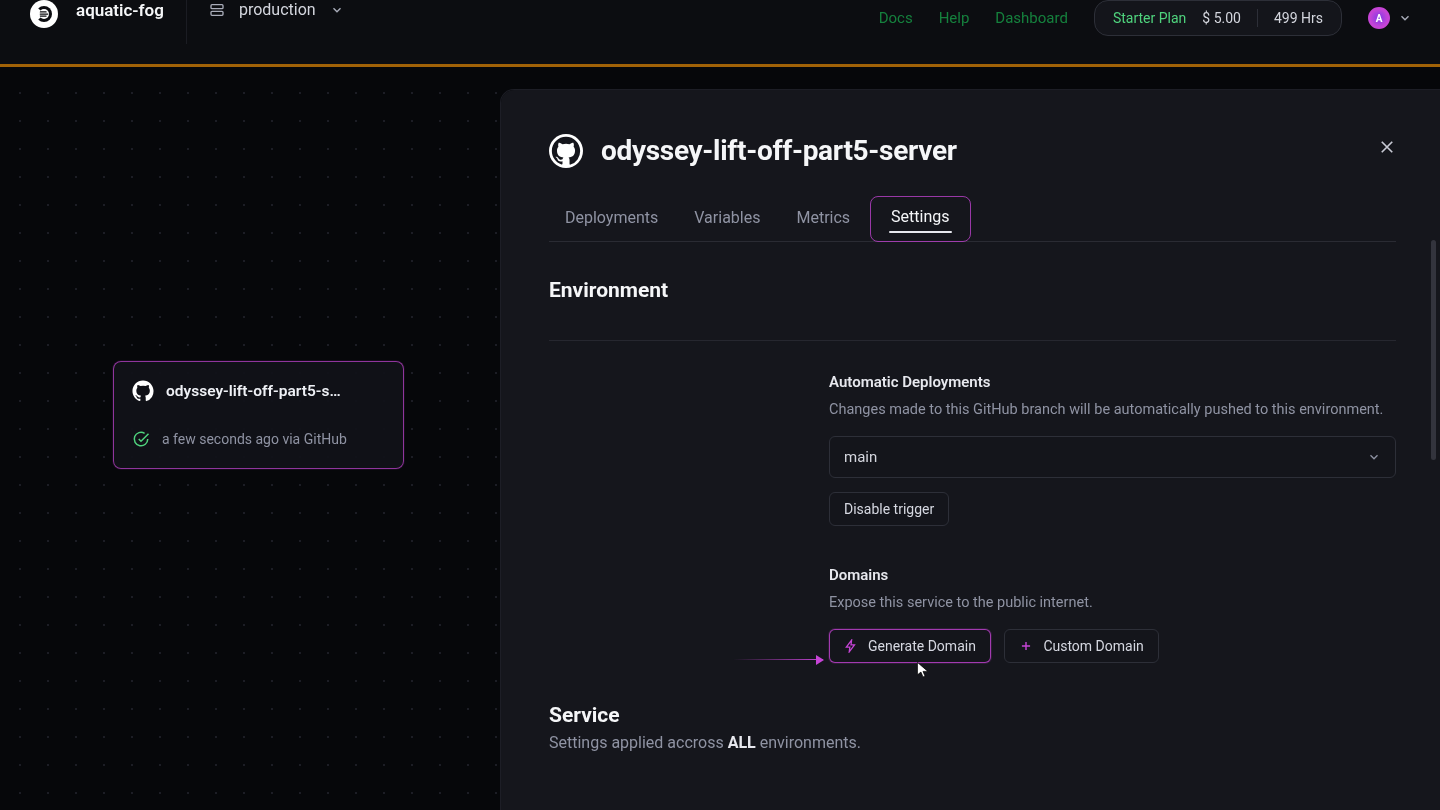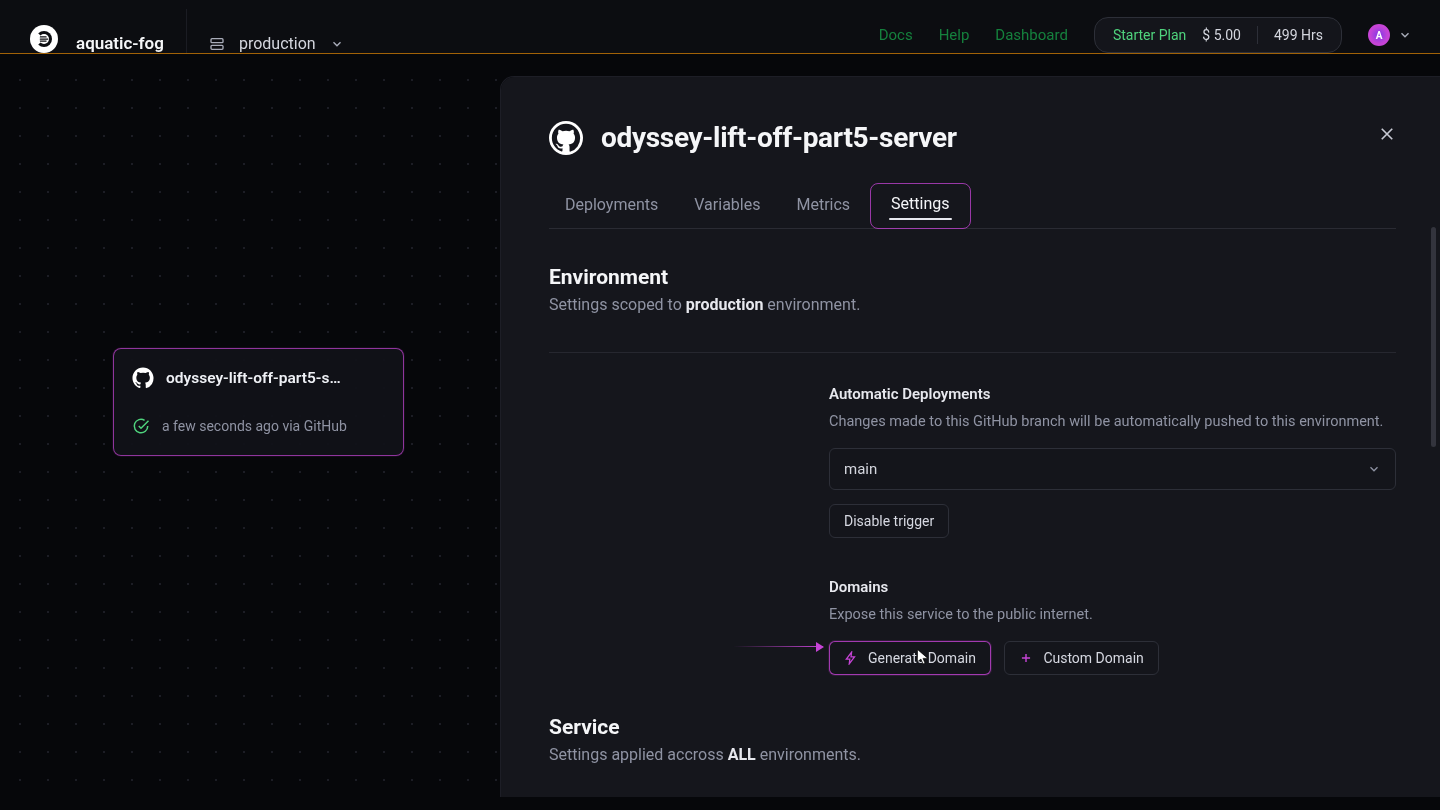--- a/index.html
+++ b/index.html
@@ -25,24 +25,24 @@
     color:var(--text);
     font-size:14px;
     -webkit-font-smoothing:antialiased;
     width:1440px;
     height:810px;
     overflow:hidden;
   }
 
   
   .topbar{
-    height:54px;
-    border-bottom:1px solid #a16207;
+    height:67px;
+    border-bottom:3px solid #a16207;
     display:flex;
-    align-items:flex-end;
+    align-items:flex-start;
     padding:0 28px 0 30px;
     background:var(--bg);
   }
   .logo{
     width:28px;height:28px;border-radius:50%;background:#fff;
     display:flex;align-items:center;justify-content:center;
     margin-right:18px;flex-shrink:0;
   }
   .logo-inner{width:16px;height:16px;border-radius:50%;border:3px solid #0c0d11;border-left-color:transparent;}
   .project-name{font-weight:600;font-size:17px;color:var(--text);margin-right:22px;}
@@ -290,23 +290,20 @@
 
     <div class="tabs">
       <div class="tab">Deployments</div>
       <div class="tab">Variables</div>
       <div class="tab">Metrics</div>
       <div class="tab active">Settings</div>
     </div>
 
     <div class="section-block">
       <div class="section-title">Environment</div>
-      <div class="section-sub">
-        <span>Settings scoped to </span><strong>production</strong><span> environment.</span>
-      </div>
     </div>
 
     <div class="hr"></div>
 
     <div class="setting">
       <div class="setting-title">Automatic Deployments</div>
       <div class="setting-desc">Changes made to this GitHub branch will be automatically pushed to this environment.</div>
       <div class="select">
         <span>main</span>
         <svg width="14" height="14" viewBox="0 0 24 24" fill="none" stroke="#8f93a3" stroke-width="2.2">

